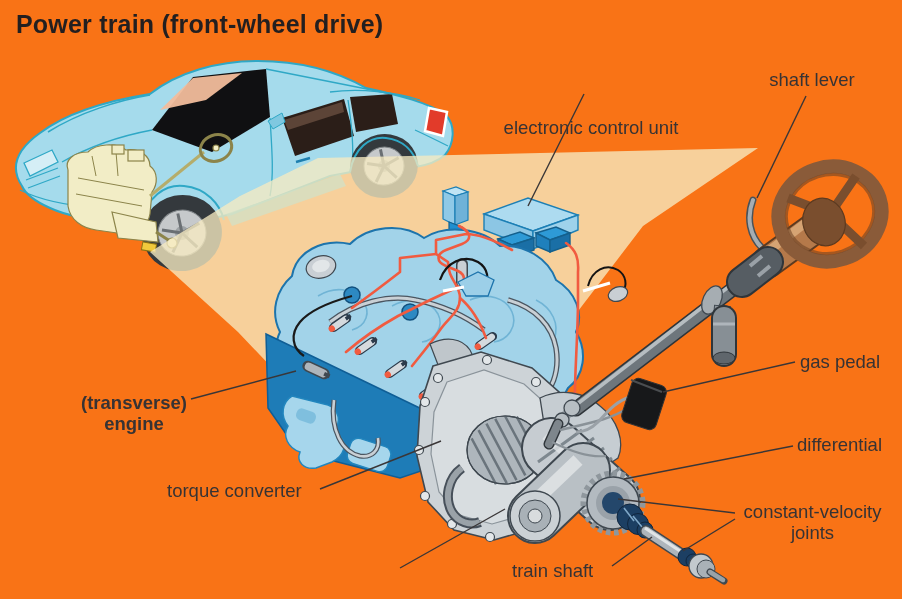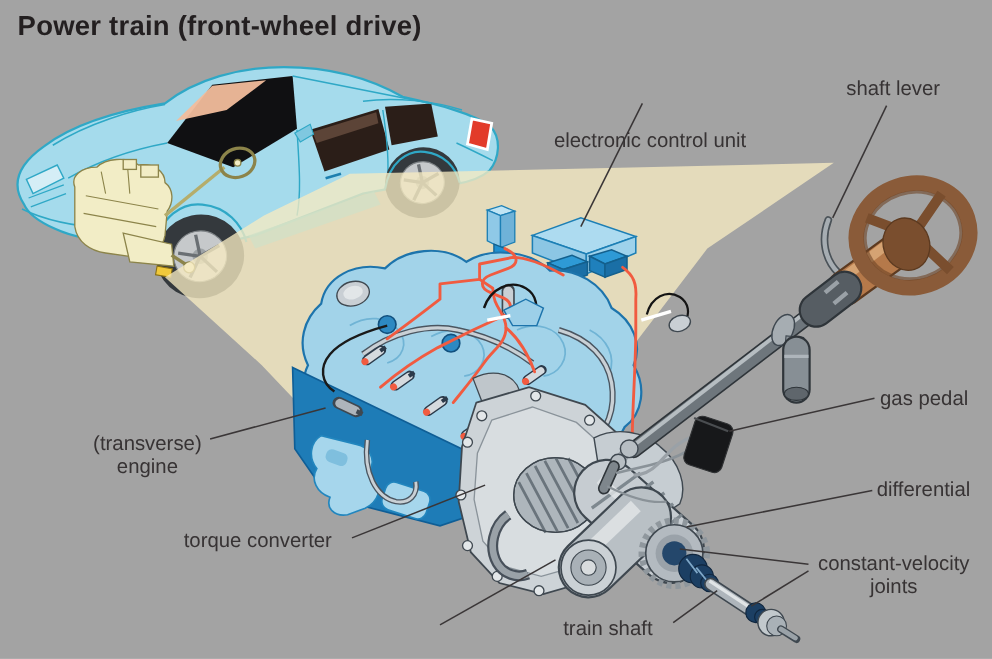--- a/index.html
+++ b/index.html
@@ -1,17 +1,17 @@
 <!DOCTYPE html>
 <html style="--title-text: #231F20; --label-text: #373334; --leader-line: #3A3637; --car-body-blue: #A5DBEC; --car-outline-teal: #2FA8C6; --cutaway-cream: #F2EDC6; --beam-cream: #F6EBC2; --engine-light-blue: #A2D3E9; --engine-dark-blue: #1E7CB7; --wire-orange: #F15B40; --metal-light-gray: #C9CFD3; --metal-dark-gray: #3F4850; --steering-wheel-brown: #8A5B39; --column-copper: #B5794A; --cv-boot-navy: #1C3F63; --gas-pedal-black: #17181A; --tail-light-red: #E23B2A;"><head>
 <meta charset="utf-8">
 <style>
   html,body{margin:0;padding:0;background:#fff;}
   #stage{
-    position:relative;width:902px;height:599px;background:#a3a3a3;overflow:hidden;
+    position:relative;width:902px;height:599px;background:#f97316;overflow:hidden;
     font-family:"Liberation Sans","DejaVu Sans",sans-serif;
   }
   #stage svg{position:absolute;left:0;top:0;}
   .diagram-label{
     position:absolute;
     font-size:18.5px;line-height:1.15;
     color:var(--label-text,#373334);
     white-space:normal;
   }
   .diagram-title{
@@ -351,16 +351,16 @@
   </g>
 </svg>
 
   <div class="diagram-title">Power train (front-wheel drive)</div>
 
   <div class="diagram-label ctr" style="left:492px;top:69px;width:198px;margin-top:48px;">electronic control unit</div>
   <div class="diagram-label ctr" style="left:762px;top:69px;width:100px;">shaft lever</div>
   <div class="diagram-label" style="left:800px;top:351px;">gas pedal</div>
   <div class="diagram-label" style="left:797px;top:434px;">differential</div>
   <div class="diagram-label ctr" style="left:730px;top:501px;width:165px;">constant-velocity joints</div>
-  <div class="diagram-label ctr" style="left:78px;top:392px;width:112px;">(transverse) engine</div>
+  <div class="diagram-label ctr" style="left:78px;top:392px;width:112px;font-weight:bold;">(transverse) engine</div>
   <div class="diagram-label" style="left:167px;top:480px;">torque converter</div>
   <div class="diagram-label" style="left:512px;top:560px;">train shaft</div>
 </div>
 
 </body></html>

